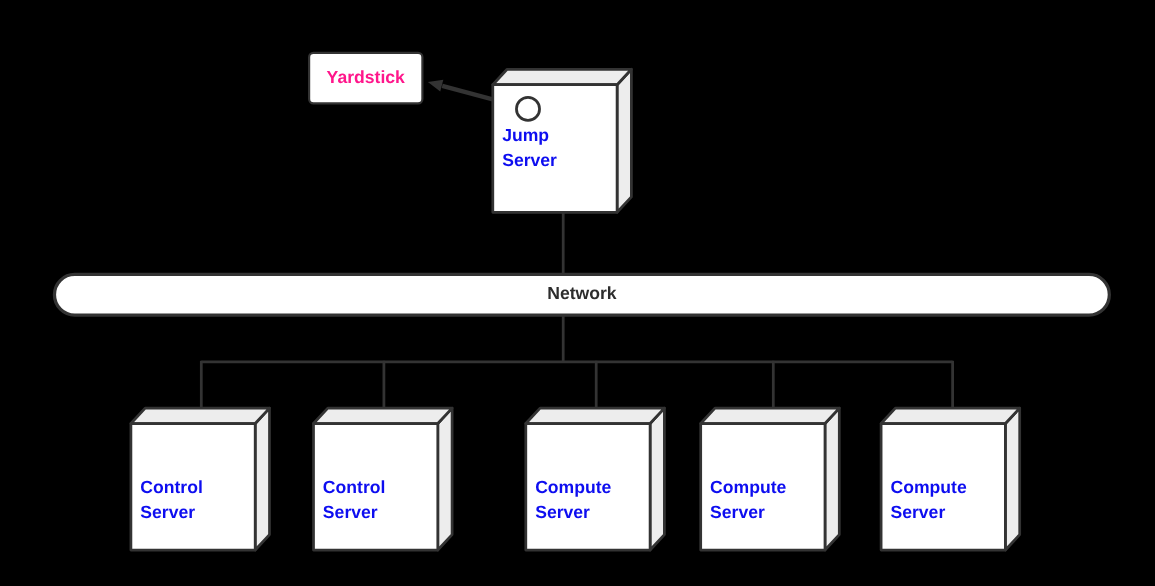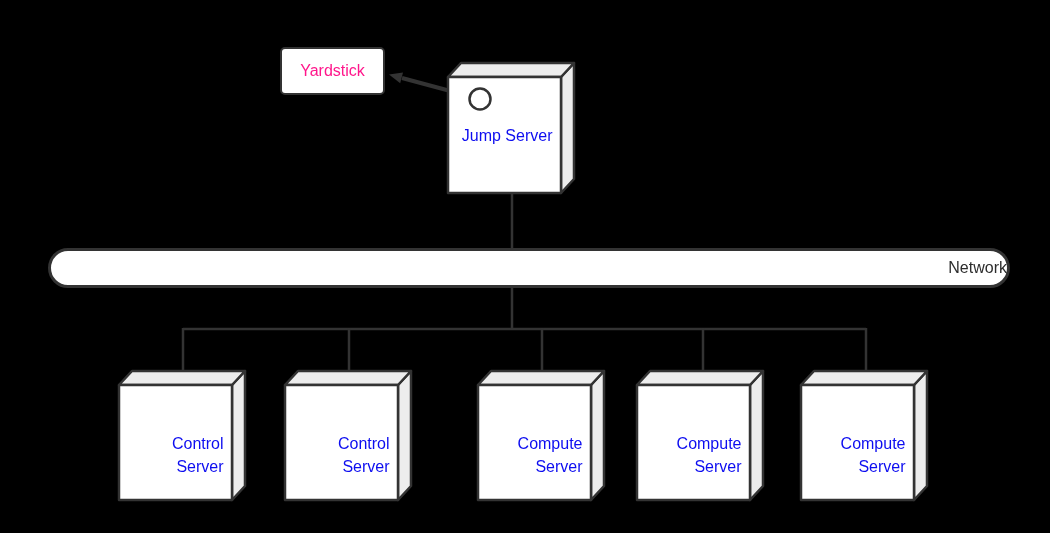--- a/index.html
+++ b/index.html
@@ -9,51 +9,51 @@
     --node-side:#ededed;
     --yardstick-text:#ff168b;
     --server-text:#0d0df0;
     --network-text:#2d2d2d;
   }
   *{box-sizing:border-box;margin:0;padding:0;}
   html,body{background:var(--background);}
   body{font-family:"Liberation Sans",sans-serif;}
   .canvas{
     position:relative;width:1050px;height:533px;
-    background:var(--background);overflow:hidden;
+    background:var(--background);overflow:hidden;font-weight:bold;
   }
   .overlay{position:absolute;left:0;top:0;pointer-events:none;}
   .conn{stroke:var(--line);stroke-width:2.5;fill:none;}
   .arrow-line{stroke:var(--line);stroke-width:4;fill:none;}
   .arrow-head{fill:var(--line);stroke:none;}
   .node3d{position:absolute;}
   .node3d svg{display:block;}
   .face{fill:var(--node-face);stroke:var(--line);stroke-width:2.5;stroke-linejoin:round;}
   .side{fill:var(--node-side);stroke:var(--line);stroke-width:2.5;stroke-linejoin:round;}
   .port{fill:var(--node-face);stroke:var(--line);stroke-width:2.5;}
   .label{
     position:absolute;display:flex;align-items:center;justify-content:center;
-    text-align:right;font-size:16px;line-height:23px;
+    text-align:left;font-size:16px;line-height:23px;
   }
   .label span{display:block;width:96px;}
   .srv-label{color:var(--server-text);}
   .server{top:369px;width:130px;height:133px;}
   .server .label{left:2px;top:16px;width:113px;height:139px;}
   .jump{left:446px;top:61px;width:130px;height:134px;}
   .jump .label{left:2px;top:16px;width:113px;height:116px;}
   .yardstick{
     position:absolute;left:280px;top:47px;width:105px;height:48px;
     background:var(--node-face);border:2px solid var(--line);border-radius:5px;
     display:flex;align-items:center;justify-content:center;
     color:var(--yardstick-text);font-size:16px;
   }
   .network{
     position:absolute;left:48px;top:248px;width:962px;height:40px;
     background:var(--node-face);border:3px solid var(--line);border-radius:20px;
-    display:flex;align-items:center;justify-content:flex-end;
+    display:flex;align-items:center;justify-content:center;
     color:var(--network-text);font-size:16px;
   }
 </style>
 </head>
 <body>
 
 <div class="canvas">
 
   <svg class="overlay" width="1050" height="533" viewBox="0 0 1050 533">
     <line class="conn" x1="512" y1="185" x2="512" y2="252"></line>

